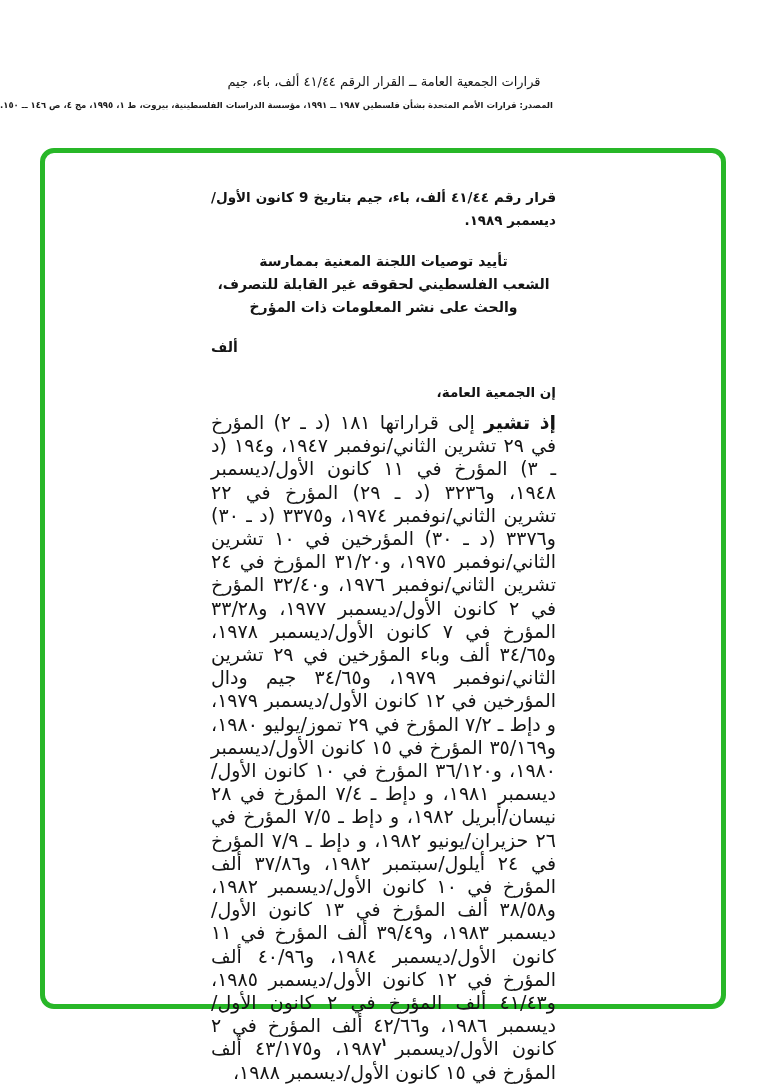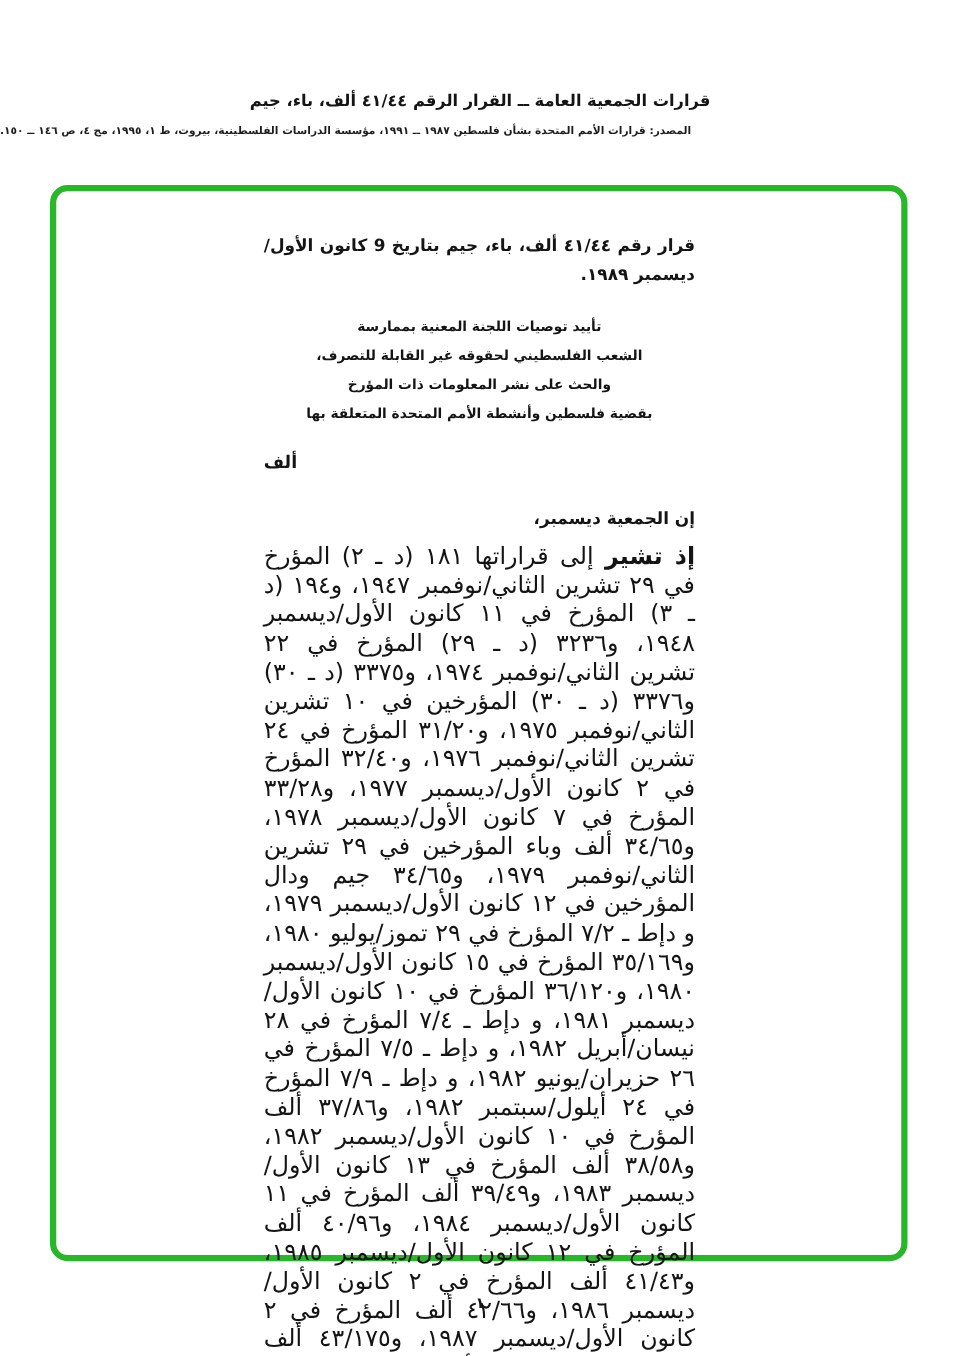--- a/index.html
+++ b/index.html
@@ -16,21 +16,21 @@
     overflow: hidden;
   }
   .page-header {
     position: absolute;
     top: 74px;
     left: 0;
     width: 100%;
     text-align: center;
     direction: rtl;
     font-size: 13px;
-    font-weight: bold;
+    font-weight: normal;
     letter-spacing: 0.2px;
   }
   .source-line {
     position: absolute;
     top: 100px;
     left: 0;
     width: 100%;
     text-align: left;
     direction: rtl;
     font-size: 8.5px;
@@ -58,21 +58,21 @@
   }
   .opening {
     margin: 0 0 18px 0;
     font-size: 13.5px;
     font-weight: bold;
     line-height: 23px;
     text-align: justify;
   }
   .doc-title {
     margin: 0 0 20px 0;
-    font-size: 11px;
+    font-size: 14px;
     font-weight: bold;
     line-height: 23px;
     text-align: center;
   }
   .section-label {
     margin: 0 0 26px 0;
     font-size: 14px;
     font-weight: bold;
     text-align: left;
   }
@@ -115,24 +115,23 @@
 <div class="highlight-box" style="border-color: rgb(40, 183, 40);"></div>
 
 <main class="doc-column">
 
   <p class="opening">قرار رقم ٤١/٤٤ ألف، باء، جيم بتاريخ 9 كانون الأول/ديسمبر ١٩٨٩.</p>
 
   <div class="doc-title">
     <div>تأييد توصيات اللجنة المعنية بممارسة</div>
     <div>الشعب الفلسطيني لحقوقه غير القابلة للتصرف،</div>
     <div>والحث على نشر المعلومات ذات المؤرخ</div>
-    <div>بقضية فلسطين وأنشطة الأمم المتحدة المتعلقة بها</div>
   </div>
 
   <div class="section-label">ألف</div>
 
-  <p class="salutation">إن الجمعية ديسمبر،</p>
+  <p class="salutation">إن الجمعية العامة،</p>
 
   <p class="body-par"><span class="lead">إذ تشير</span> <span>إلى قراراتها ١٨١ (د ـ ٢) المؤرخ في ٢٩ تشرين الثاني/نوفمبر ١٩٤٧، و١٩٤ (د ـ ٣) المؤرخ في ١١ كانون الأول/ديسمبر ١٩٤٨، و٣٢٣٦ (د ـ ٢٩) المؤرخ في ٢٢ تشرين الثاني/نوفمبر ١٩٧٤، و٣٣٧٥ (د ـ ٣٠) و٣٣٧٦ (د ـ ٣٠) المؤرخين في ١٠ تشرين الثاني/نوفمبر ١٩٧٥، و٣١/٢٠ المؤرخ في ٢٤ تشرين الثاني/نوفمبر ١٩٧٦، و٣٢/٤٠ المؤرخ في ٢ كانون الأول/ديسمبر ١٩٧٧، و٣٣/٢٨ المؤرخ في ٧ كانون الأول/ديسمبر ١٩٧٨، و٣٤/٦٥ ألف وباء المؤرخين في ٢٩ تشرين الثاني/نوفمبر ١٩٧٩، و٣٤/٦٥ جيم ودال المؤرخين في ١٢ كانون الأول/ديسمبر ١٩٧٩، و دإط ـ ٧/٢ المؤرخ في ٢٩ تموز/يوليو ١٩٨٠، و٣٥/١٦٩ المؤرخ في ١٥ كانون الأول/ديسمبر ١٩٨٠، و٣٦/١٢٠ المؤرخ في ١٠ كانون الأول/ديسمبر ١٩٨١، و دإط ـ ٧/٤ المؤرخ في ٢٨ نيسان/أبريل ١٩٨٢، و دإط ـ ٧/٥ المؤرخ في ٢٦ حزيران/يونيو ١٩٨٢، و دإط ـ ٧/٩ المؤرخ في ٢٤ أيلول/سبتمبر ١٩٨٢، و٣٧/٨٦ ألف المؤرخ في ١٠ كانون الأول/ديسمبر ١٩٨٢، و٣٨/٥٨ ألف المؤرخ في ١٣ كانون الأول/ديسمبر ١٩٨٣، و٣٩/٤٩ ألف المؤرخ في ١١ كانون الأول/ديسمبر ١٩٨٤، و٤٠/٩٦ ألف المؤرخ في ١٢ كانون الأول/ديسمبر ١٩٨٥، و٤١/٤٣ ألف المؤرخ في ٢ كانون الأول/ديسمبر ١٩٨٦، و٤٢/٦٦ ألف المؤرخ في ٢ كانون الأول/ديسمبر ١٩٨٧، و٤٣/١٧٥ ألف المؤرخ في ١٥ كانون الأول/ديسمبر ١٩٨٨،</span></p>
 
 </main>
 
 <div class="page-number">١</div>
 
 </body></html>

